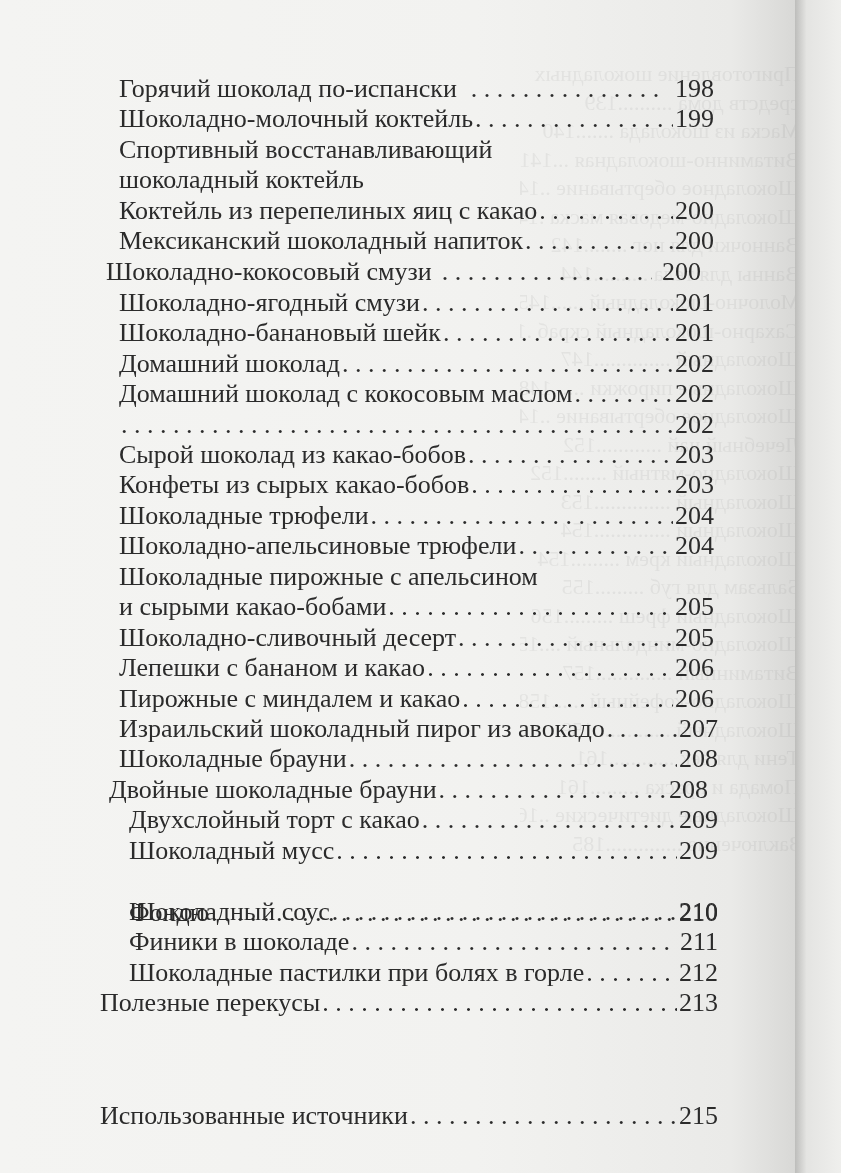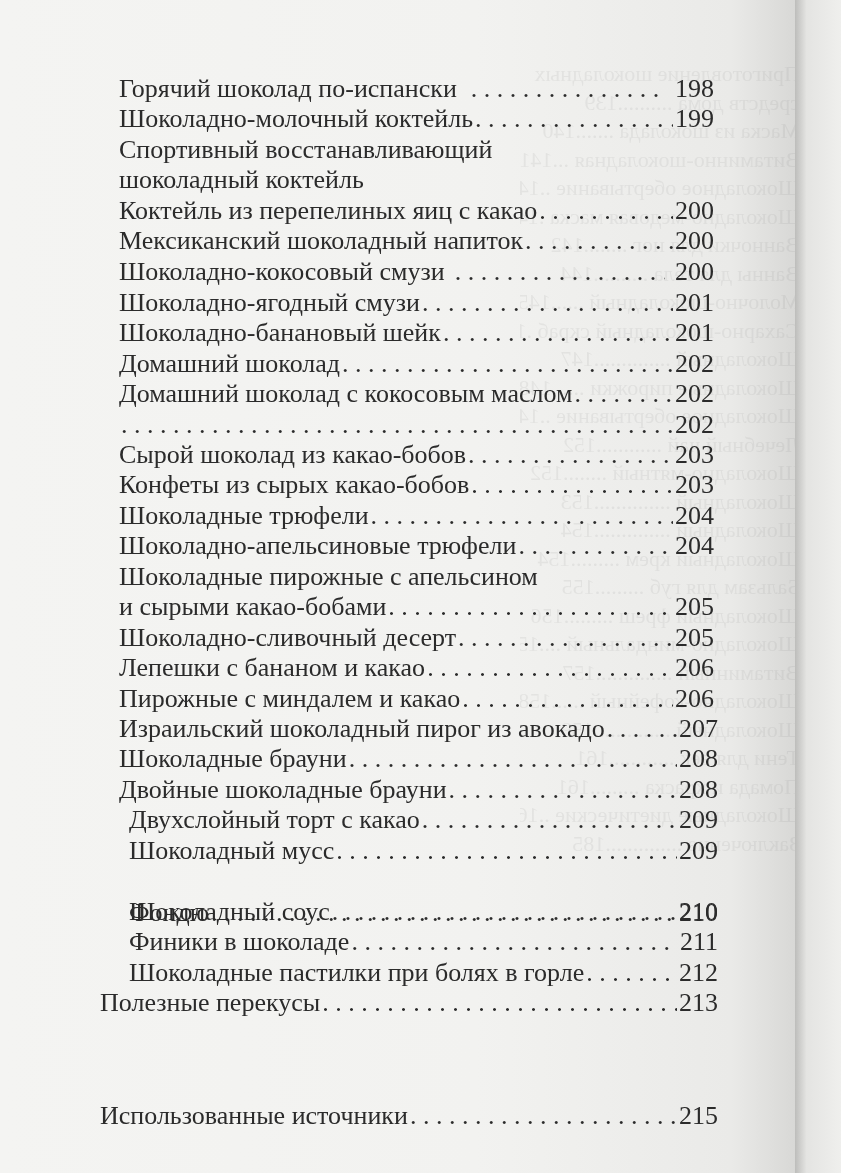--- a/index.html
+++ b/index.html
@@ -99,21 +99,21 @@
     <div class="row" style="left: 119px; top: 122px; width: 595px;">
       <span class="title">Коктейль из перепелиных яиц с какао</span>
       <span class="leader"></span>
       <span class="num">200</span>
     </div>
     <div class="row" style="left: 119px; top: 152px; width: 595px; font-family: Liberation Serif, serif;">
       <span class="title">Мексиканский шоколадный напиток</span>
       <span class="leader"></span>
       <span class="num">200</span>
     </div>
-    <div class="row" style="left: 119px; top: 183px; width: 595px; gap: 8px;">
+    <div class="row" style="left: 106px; top: 183px; width: 595px; gap: 8px;">
       <span class="title">Шоколадно-кокосовый смузи</span>
       <span class="leader"></span>
       <span class="num">200</span>
     </div>
     <div class="row" style="left: 119px; top: 214px; width: 595px;">
       <span class="title">Шоколадно-ягодный смузи</span>
       <span class="leader"></span>
       <span class="num">201</span>
     </div>
     <div class="row" style="left: 119px; top: 244px; width: 595px;">
@@ -181,21 +181,21 @@
     <div class="row" style="left: 119px; top: 640px; width: 599px;">
       <span class="title">Израильский шоколадный пирог из авокадо</span>
       <span class="leader"></span>
       <span class="num">207</span>
     </div>
     <div class="row" style="left: 119px; top: 670px; width: 599px;">
       <span class="title">Шоколадные брауни</span>
       <span class="leader"></span>
       <span class="num">208</span>
     </div>
-    <div class="row" style="left: 119px; top: 701px; width: 599px; text-align: right;">
+    <div class="row" style="left: 109px; top: 701px; width: 599px; text-align: right;">
       <span class="title">Двойные шоколадные брауни</span>
       <span class="leader"></span>
       <span class="num">208</span>
     </div>
     <div class="row" style="left: 129px; top: 731px; width: 589px;">
       <span class="title">Двухслойный торт с какао</span>
       <span class="leader"></span>
       <span class="num">209</span>
     </div>
     <div class="row" style="left: 129px; top: 762px; width: 589px;">

